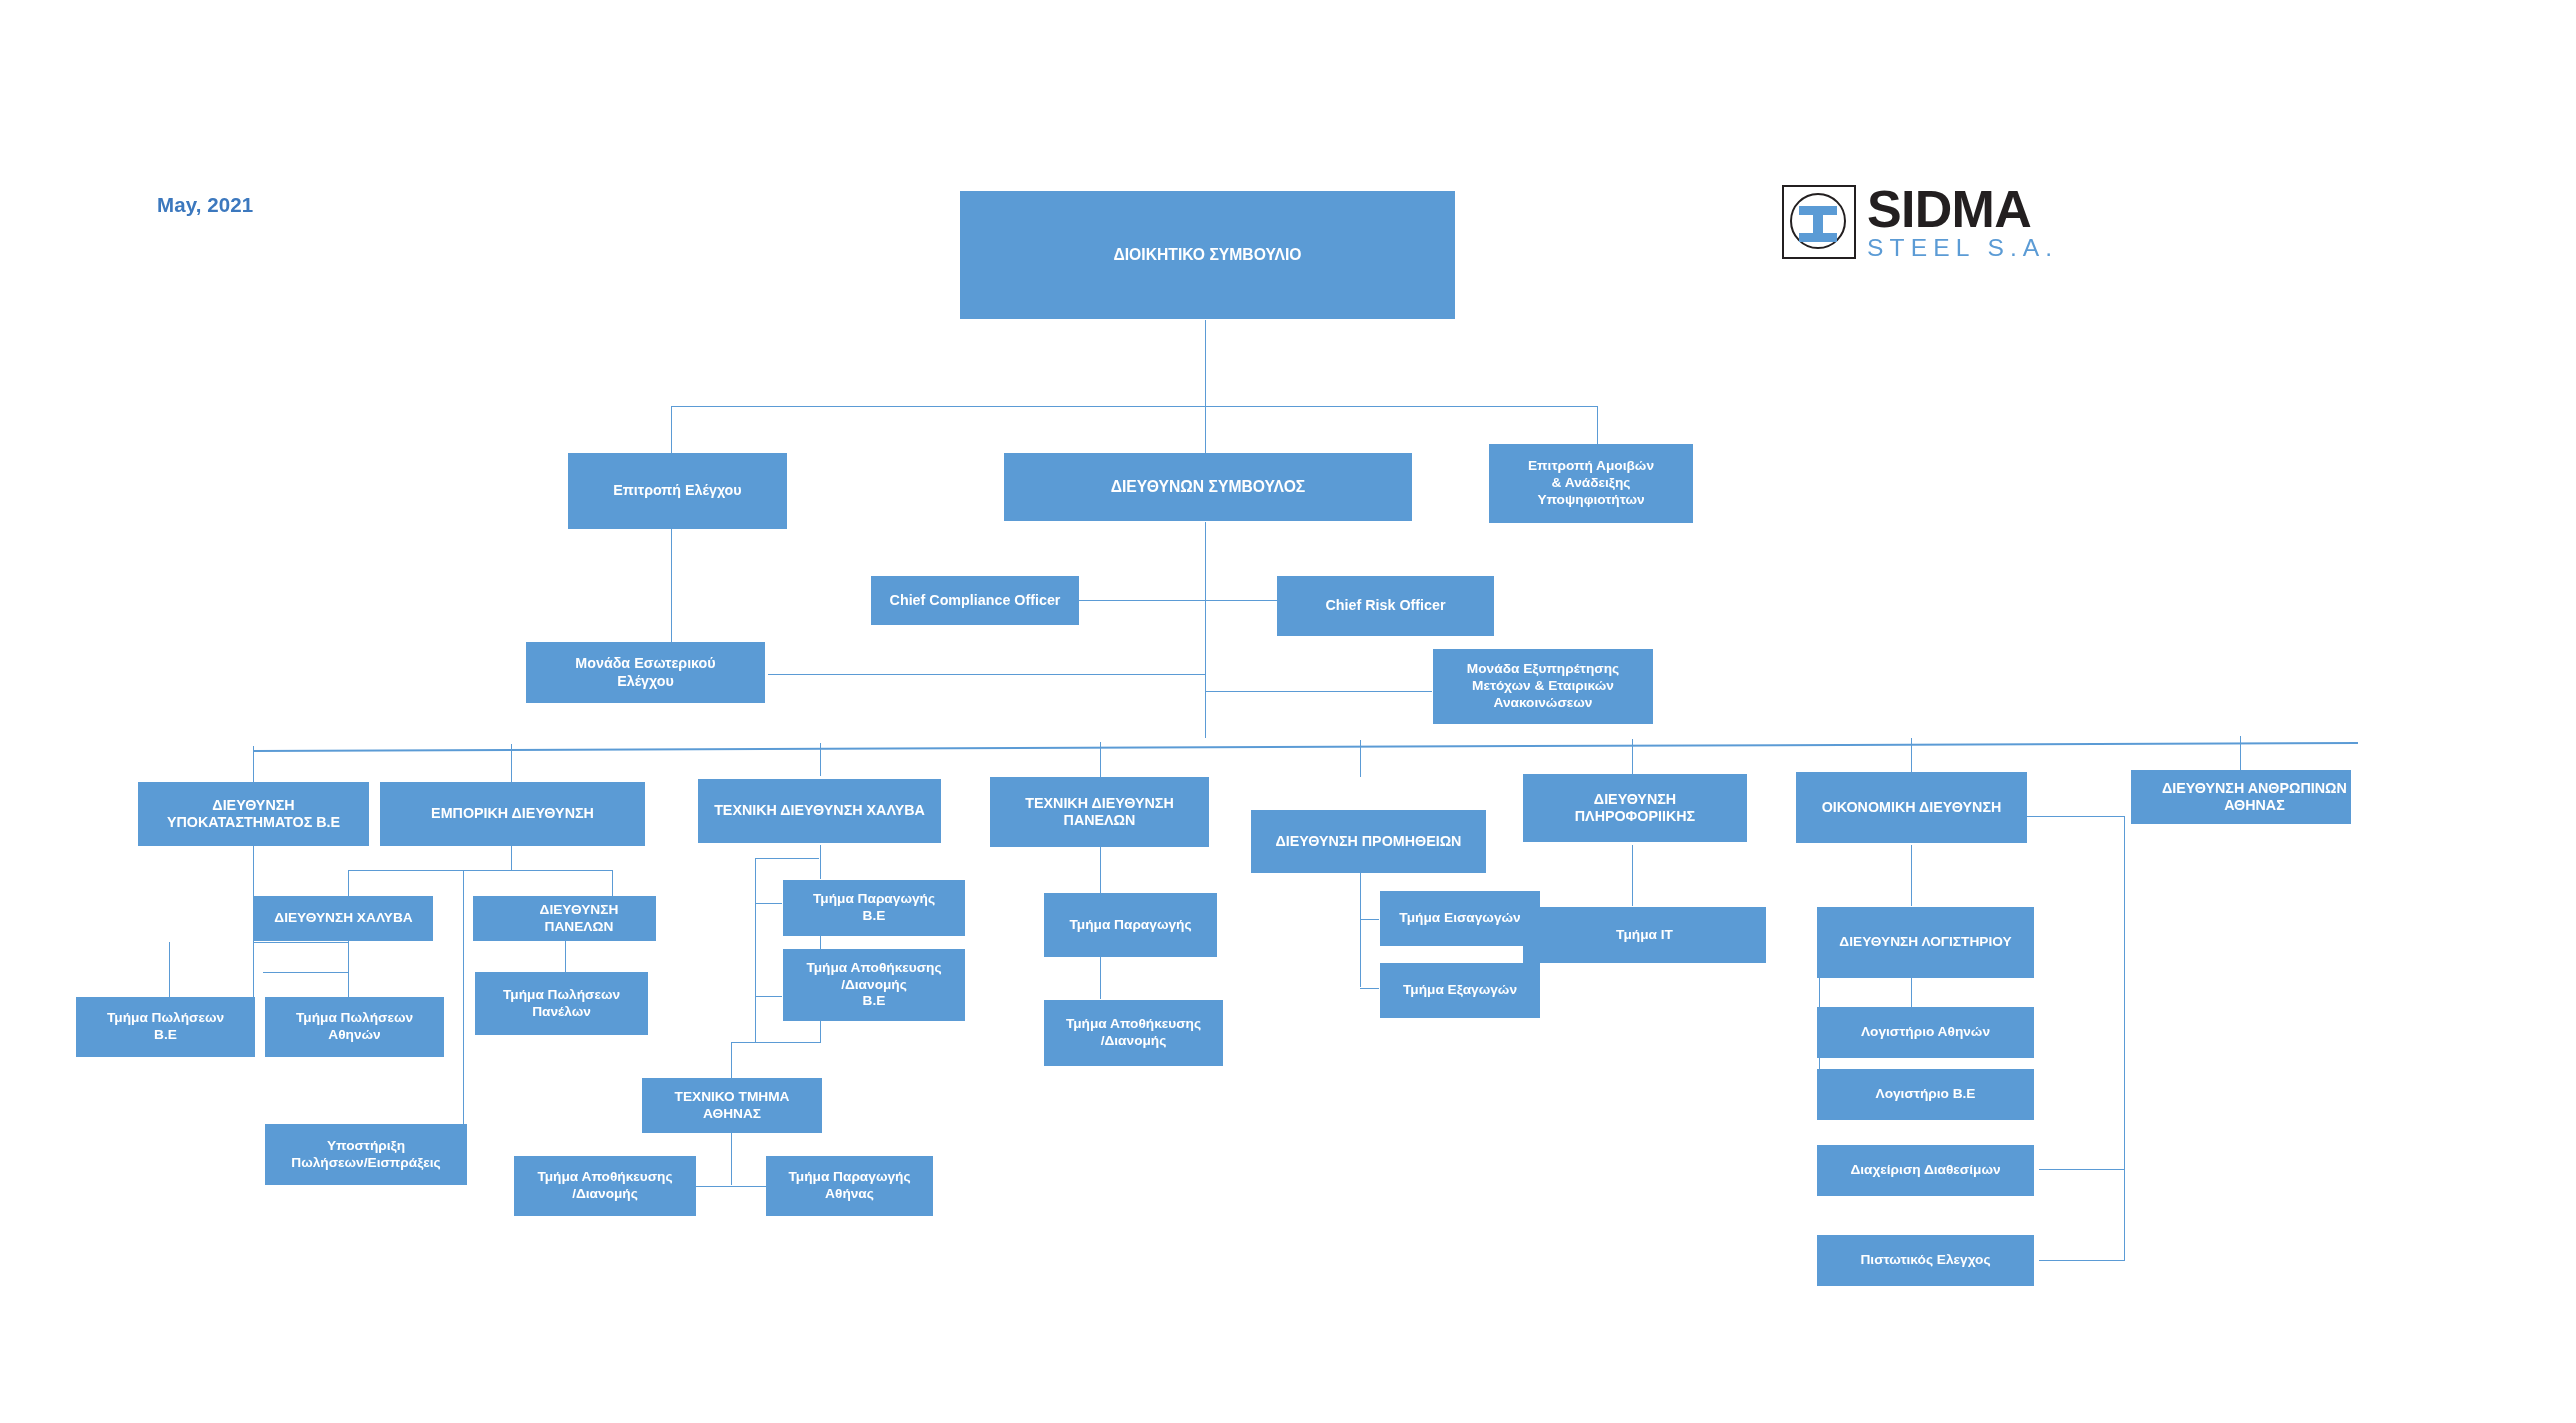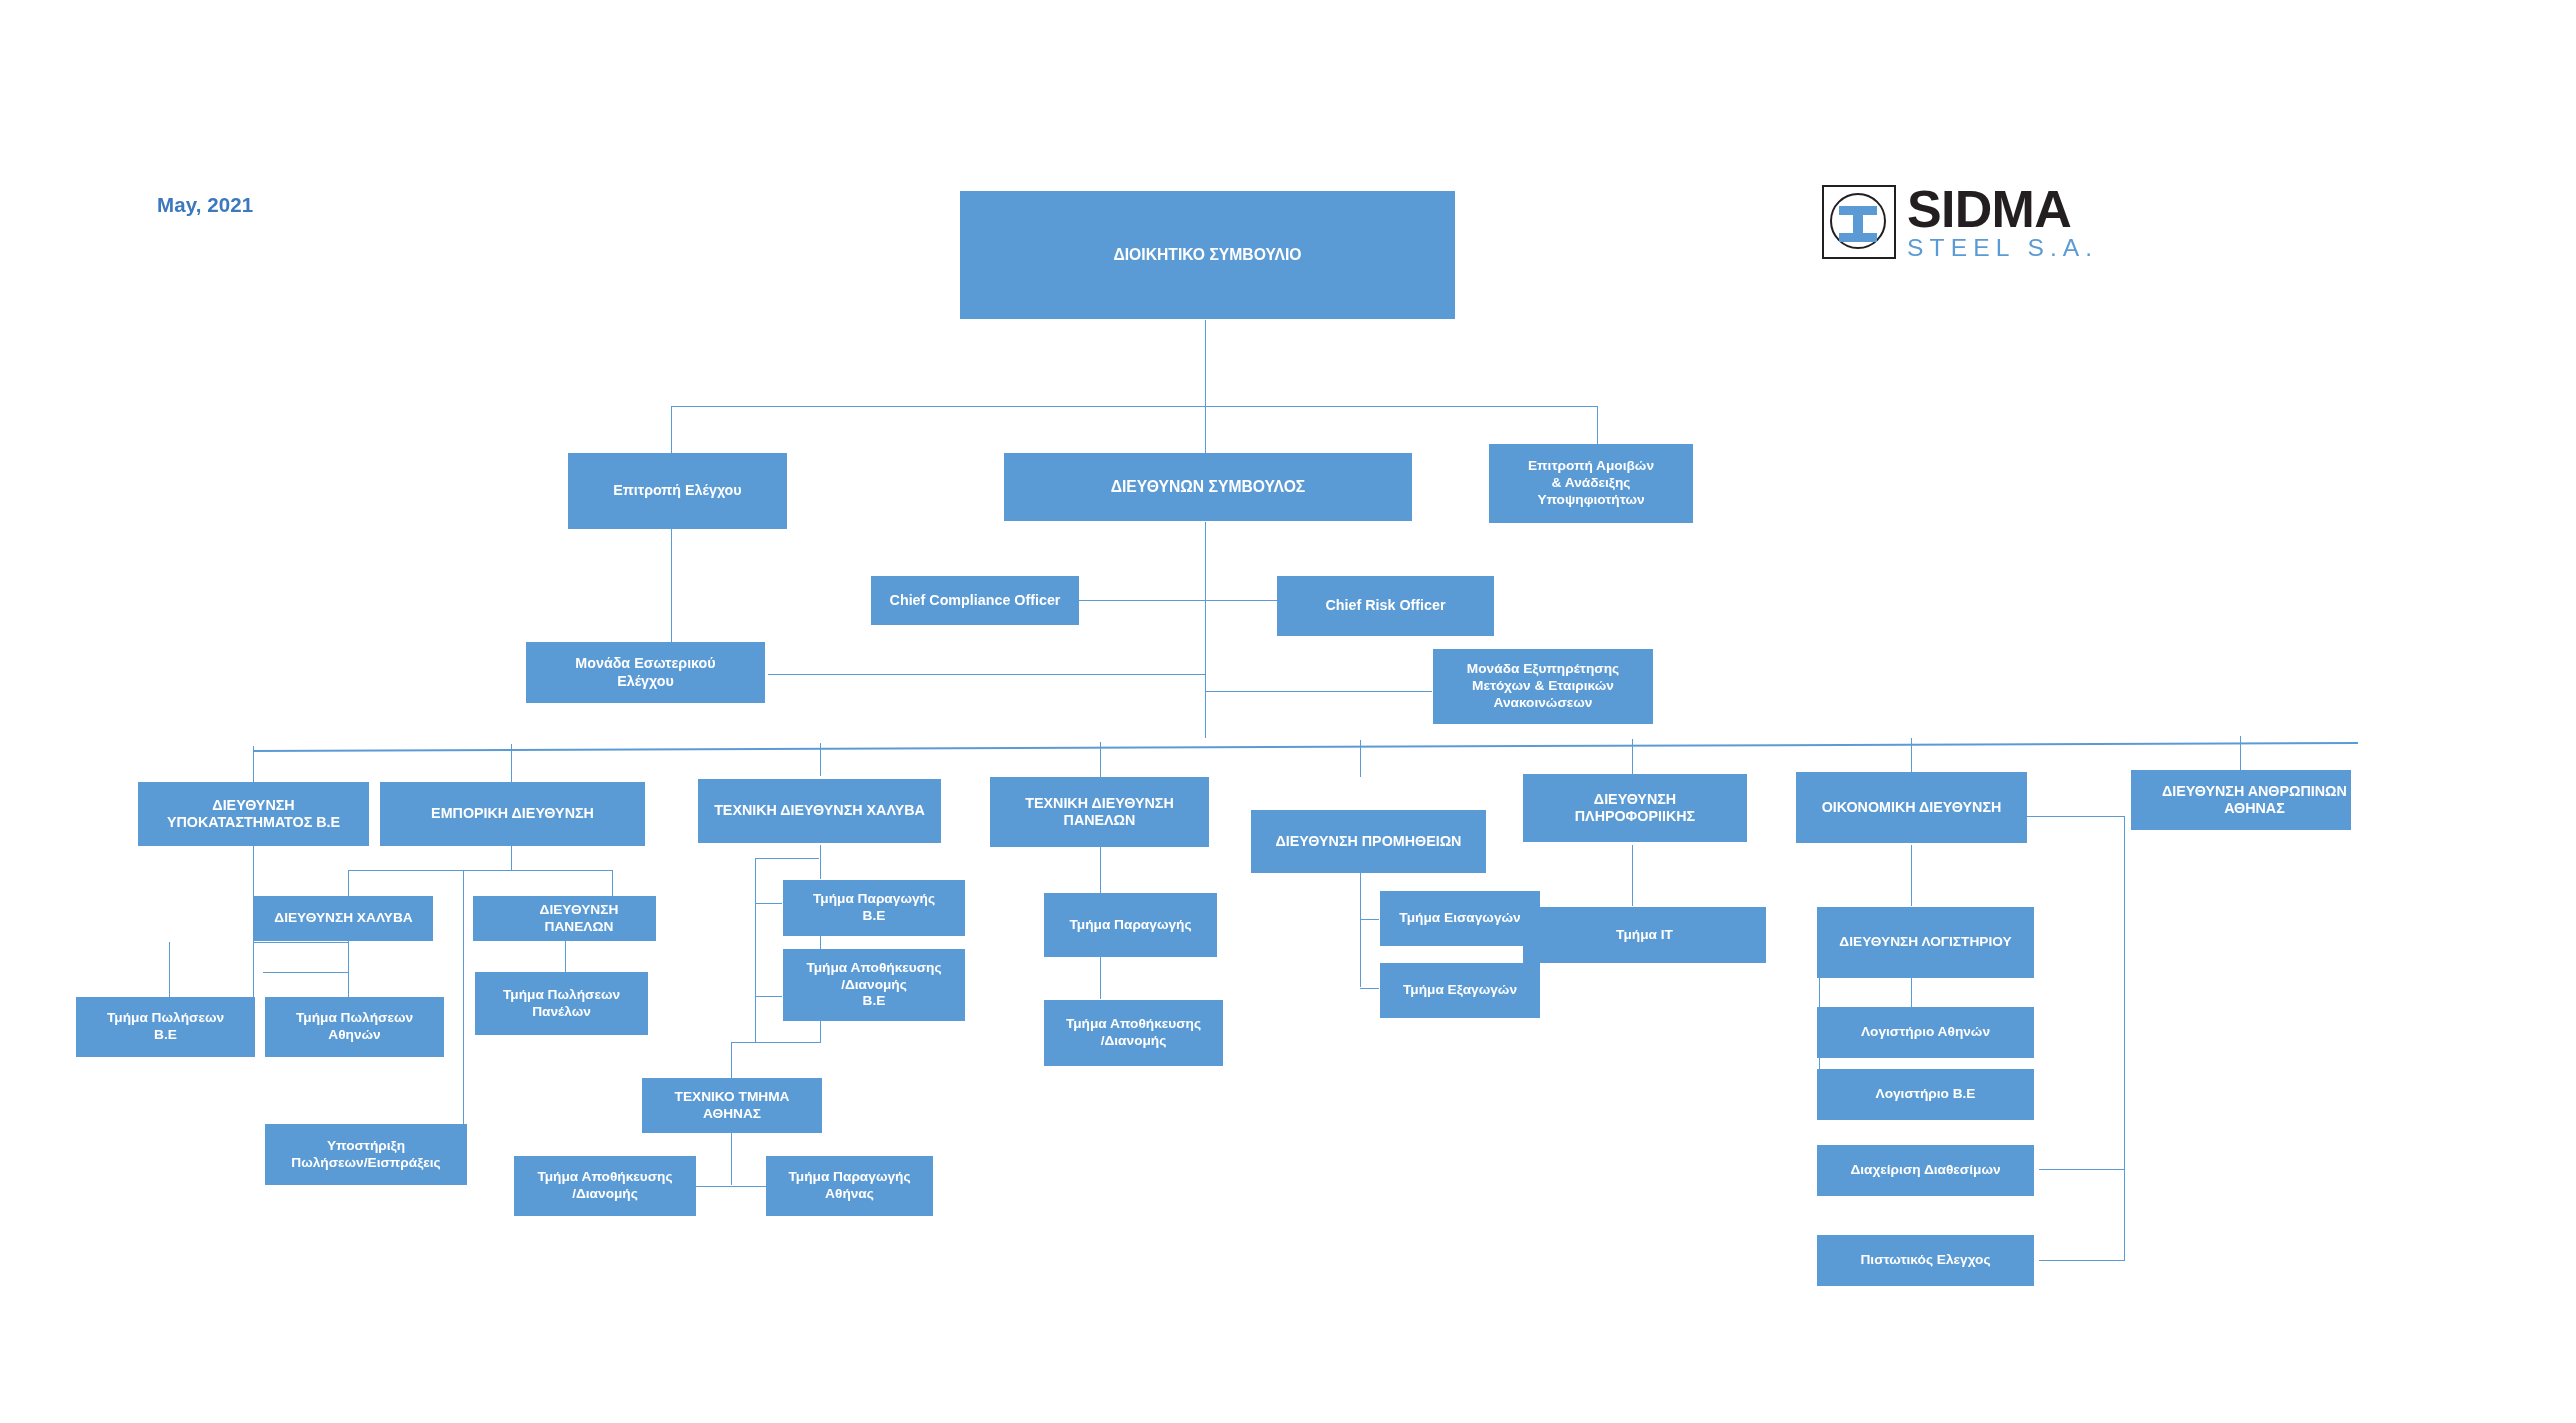--- a/index.html
+++ b/index.html
@@ -125,21 +125,21 @@
     transform-origin: left center;
   }
 </style>
 </head>
 <body>
 
 <div id="canvas">
 
   <div class="date-caption" style="left:157px; top:193px;">May, 2021</div>
 
-  <div class="logo-wrap" style="left:1822px; top:183px;">
+  <div class="logo-wrap" style="left:1782px; top:183px;">
     <div class="logo-mark">
       <div class="circ"></div>
       <div class="ibeam-top"></div>
       <div class="ibeam-web"></div>
       <div class="ibeam-bot"></div>
     </div>
     <div class="logo-text">
       <span class="logo-name">SIDMA</span>
       <span class="logo-sub">STEEL S.A.</span>
     </div>
@@ -287,21 +287,21 @@
 
   <div class="node upper f-lg" style="left:1523px; top:774px; width:224px; height:68px; flex-direction:column;">
     <span>ΔΙΕΥΘΥΝΣΗ</span>
     <span>ΠΛΗΡΟΦΟΡΙΙΚΗΣ</span>
   </div>
 
   <div class="node upper f-lg" style="left:1796px; top:772px; width:231px; height:71px;">
     <span>ΟΙΚΟΝΟΜΙΚΗ ΔΙΕΥΘΥΝΣΗ</span>
   </div>
 
-  <div class="node upper f-lg" style="left:2131px; top:770px; width:220px; height:60px; flex-direction:column;padding-left:31px;">
+  <div class="node upper f-lg" style="left:2131px; top:770px; width:220px; height:54px; flex-direction:column;padding-left:31px;">
     <span>ΔΙΕΥΘΥΝΣΗ ΑΝΘΡΩΠΙΝΩΝ</span>
     <span>ΑΘΗΝΑΣ</span>
   </div>
 
   <div class="node upper f-md" style="left:254px; top:896px; width:179px; height:45px;">
     <span>ΔΙΕΥΘΥΝΣΗ ΧΑΛΥΒΑ</span>
   </div>
 
   <div class="node upper f-md" style="left:473px; top:896px; width:183px; height:45px;padding-left:33px;">
     <span>ΔΙΕΥΘΥΝΣΗ ΠΑΝΕΛΩΝ</span>

